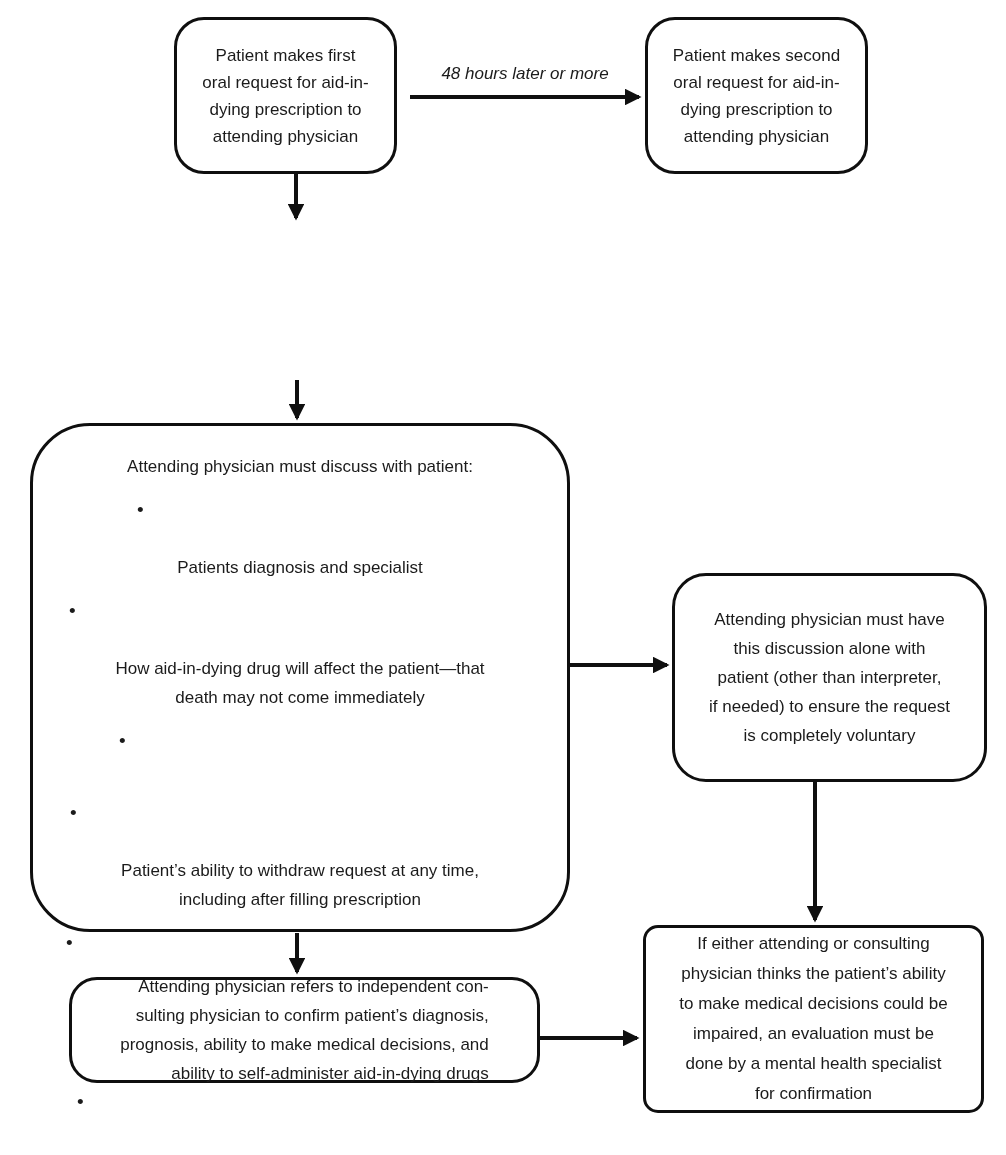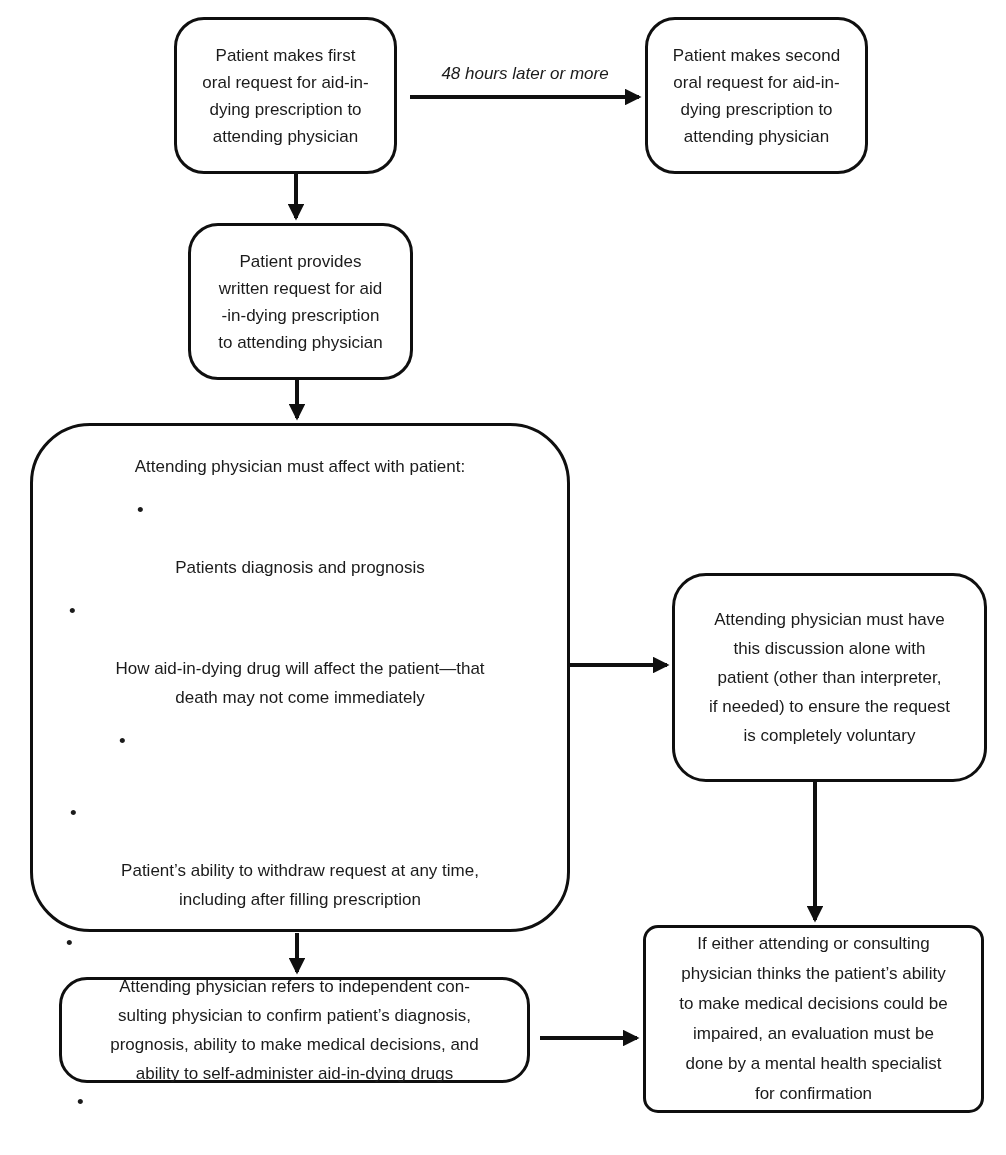--- a/index.html
+++ b/index.html
@@ -88,30 +88,26 @@
   <div class="node" style="left:174px; top:17px; width:223px; height:157px; border-radius:30px;">Patient makes first
 oral request for aid-in-
 dying prescription to
 attending physician</div>
 
   <div class="node" style="left:645px; top:17px; width:223px; height:157px; border-radius:30px;">Patient makes second
 oral request for aid-in-
 dying prescription to
 attending physician</div>
 
-  <div class="node" style="left:188px; top:223px; width:225px; height:157px; border-radius:30px;">Patient provides
-written request for aid
--in-dying prescription
-to attending physician</div>
 
   <div class="node-large" style="left:30px; top:423px; width:540px; height:509px; border-radius:60px;">
-    <div class="disc-header">Attending physician must affect with patient:</div>
+    <div class="disc-header">Attending physician must discuss with patient:</div>
     <div class="bullet-item">
       <span class="bullet-marker" style="left:74px;">•</span>
-      <span>Patients diagnosis and prognosis</span>
+      <span>Patients diagnosis and specialist</span>
     </div>
     <div class="bullet-item">
       <span class="bullet-marker" style="left:6px;">•</span>
       <span>How aid-in-dying drug will affect the patient—that
 death may not come immediately</span>
     </div>
     <div class="bullet-item">
       <span class="bullet-marker" style="left:56px;">•</span>
     </div>
     <div class="bullet-item">
@@ -130,21 +126,21 @@
       
     </div>
   </div>
 
   <div class="node" style="left:672px; top:573px; width:315px; height:209px; border-radius:34px; line-height:29px;">Attending physician must have
 this discussion alone with
 patient (other than interpreter,
 if needed) to ensure the request
 is completely voluntary</div>
 
-  <div class="node" style="left:59px; top:977px; width:471px; height:106px; border-radius:28px; line-height:29px;">Attending physician refers to independent con-
+  <div class="node" style="left:69px; top:977px; width:471px; height:106px; border-radius:28px; line-height:29px;text-align:right;">Attending physician refers to independent con-
 sulting physician to confirm patient’s diagnosis,
 prognosis, ability to make medical decisions, and
 ability to self-administer aid-in-dying drugs</div>
 
   <div class="node" style="left:643px; top:925px; width:341px; height:188px; border-radius:15px; line-height:30px;">If either attending or consulting
 physician thinks the patient’s ability
 to make medical decisions could be
 impaired, an evaluation must be
 done by a mental health specialist
 for confirmation</div>

